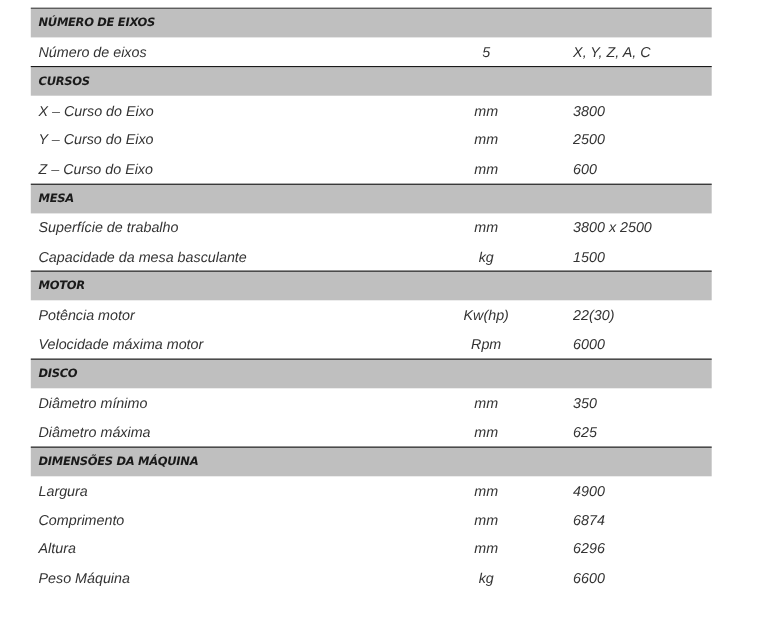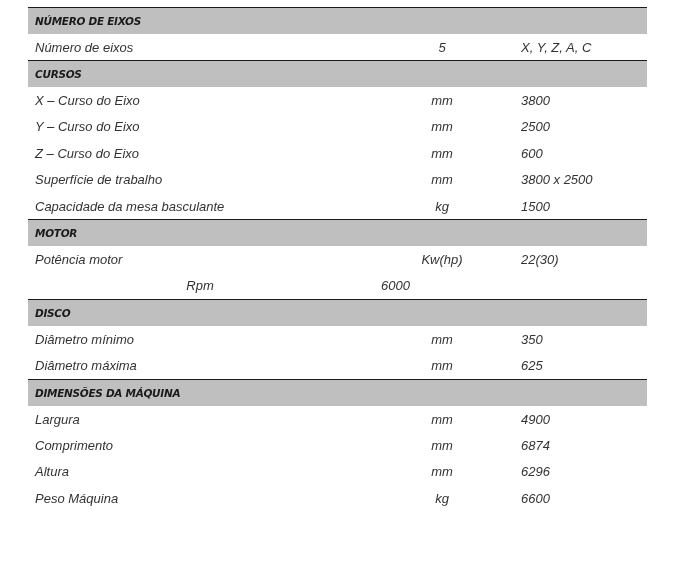--- a/index.html
+++ b/index.html
@@ -52,40 +52,42 @@
       <span class="cell-value">2500</span>
     </div>
     <div class="row">
       <span class="cell-label">Z – Curso do Eixo</span>
       <span class="cell-unit">mm</span>
       <span class="cell-value">600</span>
     </div>
   </div>
 
   <div class="section">
+    <div class="section-header">MESA</div>
     <div class="row">
       <span class="cell-label">Superfície de trabalho</span>
       <span class="cell-unit">mm</span>
       <span class="cell-value">3800 x 2500</span>
     </div>
     <div class="row">
       <span class="cell-label">Capacidade da mesa basculante</span>
       <span class="cell-unit">kg</span>
       <span class="cell-value">1500</span>
     </div>
   </div>
 
   <div class="section">
     <div class="section-header">MOTOR</div>
     <div class="row">
       <span class="cell-label">Potência motor</span>
       <span class="cell-unit">Kw(hp)</span>
       <span class="cell-value">22(30)</span>
     </div>
     <div class="row">
+      <span class="cell-label">Velocidade máxima motor</span>
       <span class="cell-unit">Rpm</span>
       <span class="cell-value">6000</span>
     </div>
   </div>
 
   <div class="section">
     <div class="section-header">DISCO</div>
     <div class="row">
       <span class="cell-label">Diâmetro mínimo</span>
       <span class="cell-unit">mm</span>

